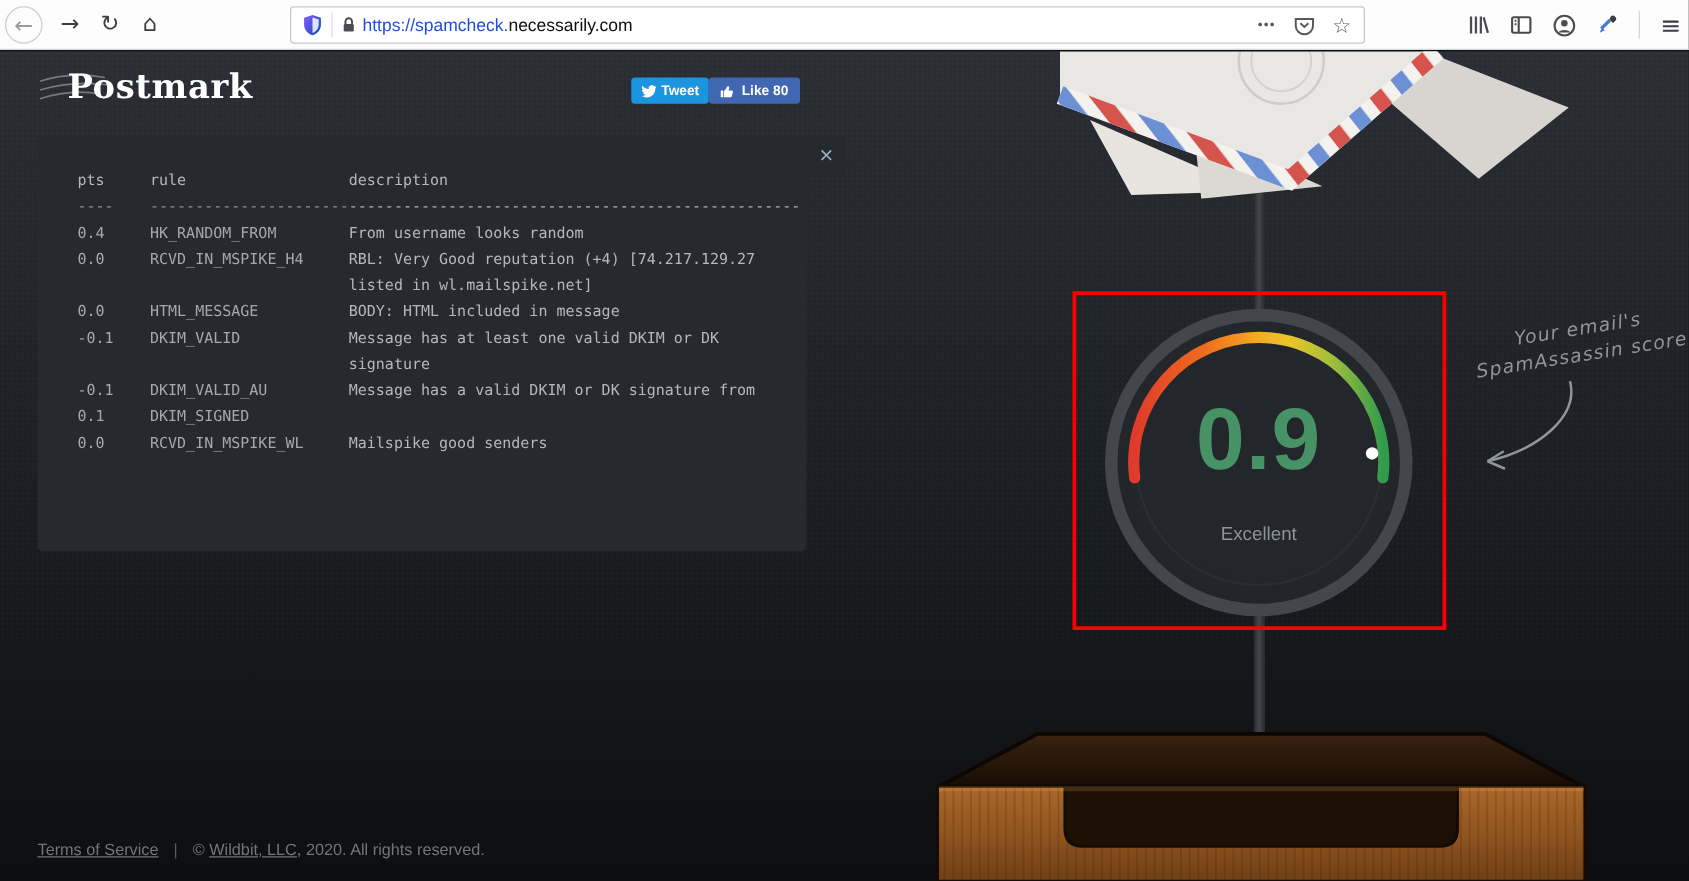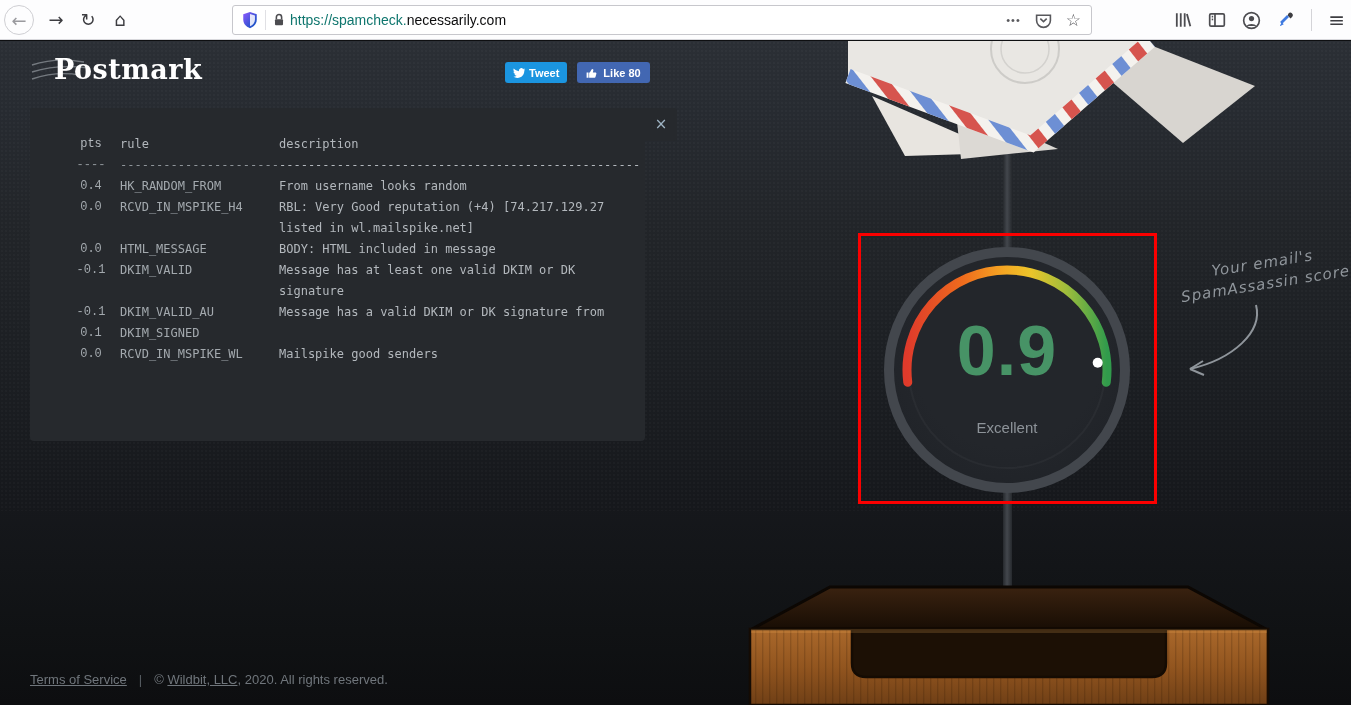--- a/index.html
+++ b/index.html
@@ -14,21 +14,21 @@
              font-family:"DejaVu Sans", sans-serif; }
   .nav-back { left:4px; color:#9a9a9e; border:1px solid #cfcfd3; border-radius:50%; width:30px; height:30px; top:5px; }
   .nav-fwd  { left:40px; }
   .nav-reload { left:72px; }
   .nav-home { left:104px; }
 
   .urlbar { position:absolute; left:232px; top:5px; width:860px; height:30px; background:#fff;
             border:1px solid #c7c7cc; border-radius:3px; display:flex; align-items:center; }
   .urlbar .seg-div { width:1px; height:20px; background:#e0e0e4; margin:0 6px; }
   .url-text { font-size:14px; margin-left:4px; flex:1; white-space:nowrap; overflow:hidden; }
-  .url-prefix { color:#0f766e; }
+  .url-prefix { color:#1d4ed8; }
   .url-domain { color:#0c0c0d; }
   .url-icons { display:flex; align-items:center; gap:14px; margin-right:10px; color:#58585c; }
   .dots-glyph { font-size:11px; letter-spacing:1px; color:#58585c; }
   .star-glyph { font-size:17px; color:#58585c; }
 
   .right-icons { position:absolute; right:6px; top:0; height:40px; display:flex; align-items:center; gap:16px; }
   .tool-divider { width:1px; height:22px; background:#d4d4d8; }
   .menu-glyph { font-size:20px; color:#3d3d41; font-family:"DejaVu Sans", sans-serif; }
   .icon-btn { background:transparent; border:none; cursor:pointer; display:flex; align-items:center; }
 
@@ -40,36 +40,36 @@
           background-image:radial-gradient(rgba(255,255,255,0.022) 1px, transparent 1px);
           background-size:4px 4px; }
 
   
   .logo { position:absolute; left:30px; top:13px; display:flex; align-items:center; cursor:pointer; z-index:8; }
   .logo-waves { position:absolute; left:0; top:2px; }
   .logo-text { position:relative; margin-left:24px; color:#fff; font-family:"DejaVu Serif", serif;
                font-weight:bold; font-size:27px; letter-spacing:0.5px; }
 
   
-  .share { position:absolute; left:505px; top:21px; display:flex; gap:10px; z-index:8; }
+  .share { position:absolute; left:505px; top:21px; display:flex; z-index:8; }
   .btn-tweet { background:#1b95e0; color:#fff; border:none; border-radius:3px; height:21px;
                font-size:11px; font-weight:bold; padding:0 8px; display:flex; align-items:center; gap:4px; cursor:pointer; }
   .btn-like  { background:#4267b2; color:#fff; border:none; border-radius:3px; height:21px;
                font-size:11px; font-weight:bold; padding:0 9px; display:flex; align-items:center; gap:5px; cursor:pointer; }
 
   
   .panel { position:absolute; left:30px; top:67px; width:615px; height:333px; background:#26292d;
            border-radius:3px 0 4px 4px; z-index:9;
            font-family:"DejaVu Sans Mono", monospace; font-size:12px; line-height:21px; color:#a3a9ae; }
   .panel-close { position:absolute; left:645px; top:67px; width:32px; height:33px; background:#26292d;
            border-radius:0 3px 3px 0; color:#9fb4c4; font-size:15px; text-align:center; line-height:31px;
            border:none; cursor:pointer; z-index:9; font-family:"DejaVu Sans", sans-serif; }
   .tbl { padding:26px 0 0 32px; }
   .trow { display:flex; white-space:pre; }
-  .c-pts { width:58px; text-align:center; flex:none;font-family:Liberation Mono, monospace; }
+  .c-pts { width:58px; text-align:left; flex:none; }
   .c-rule { width:159px; margin-left:0; flex:none; }
   .c-desc { flex:1; color:#b3b8bd; }
   .thead .c-pts, .thead .c-rule, .thead .c-desc { color:#b3b8bd; }
   .tsep { color:#8e9499; }
 
   
   .rod { position:absolute; left:1003px; top:88px; width:9px; height:512px; z-index:2;
          background:linear-gradient(90deg,#26292d,#43474d 45%,#26292d); }
 
   

